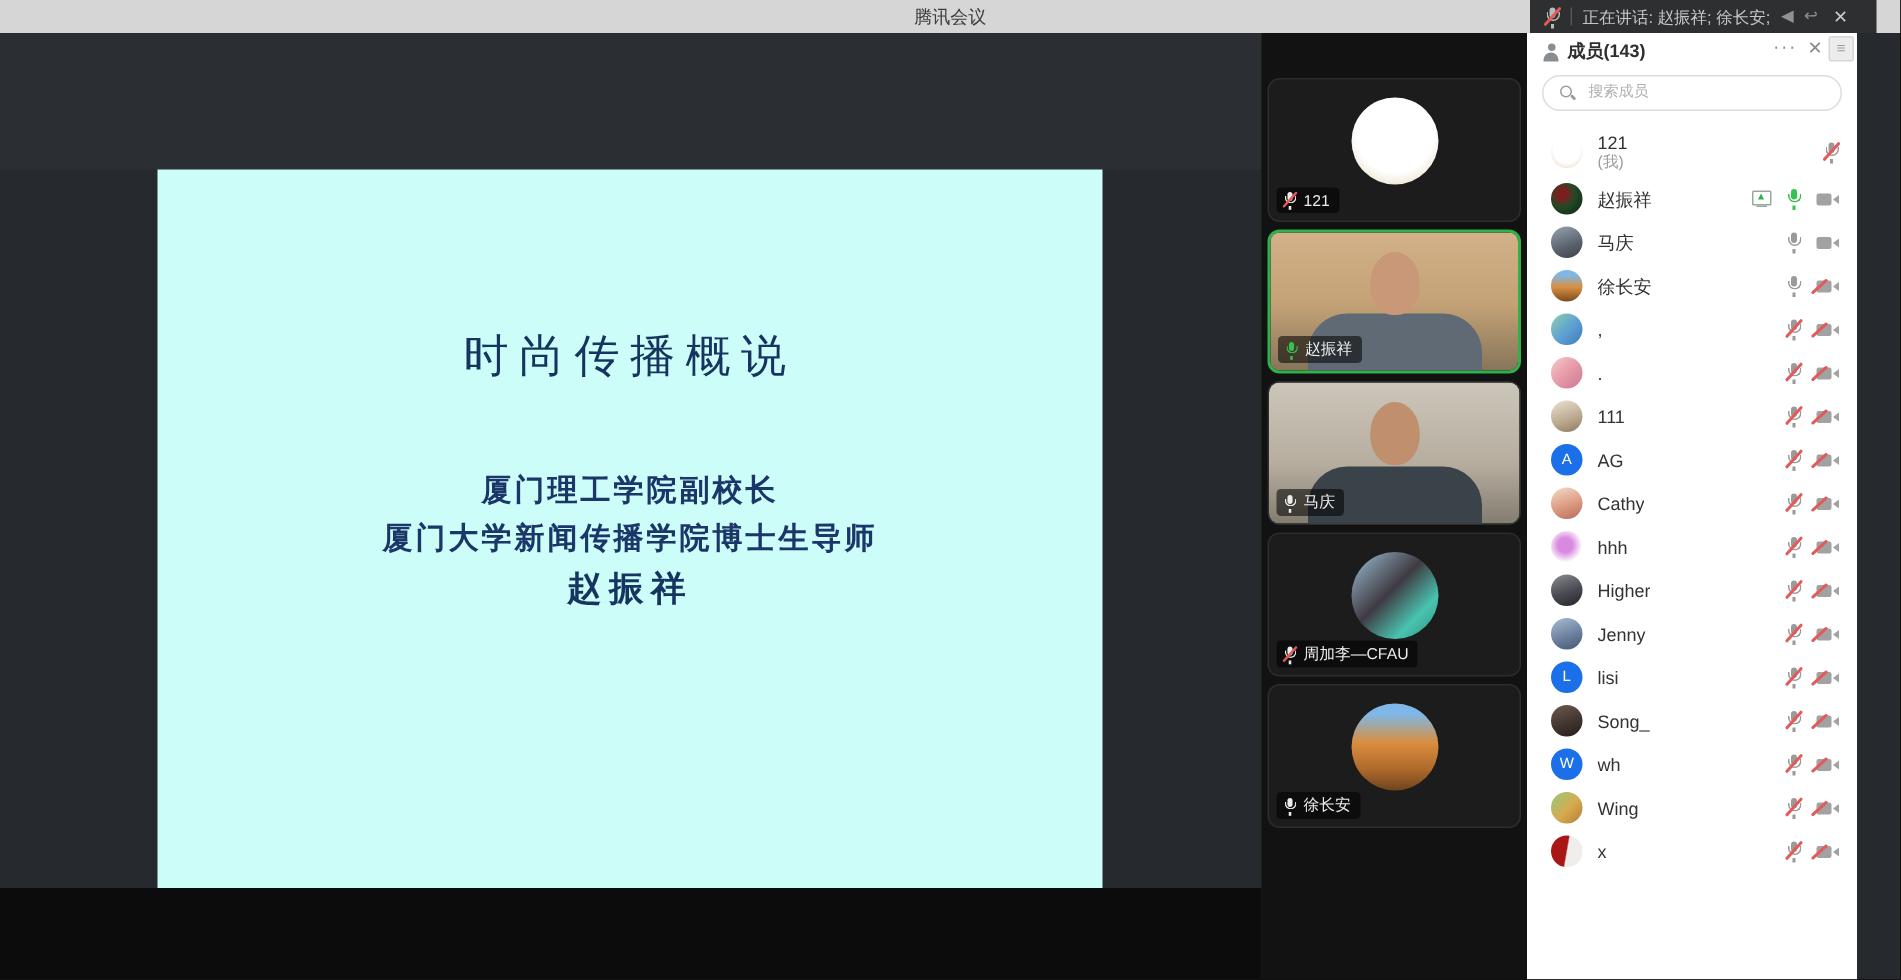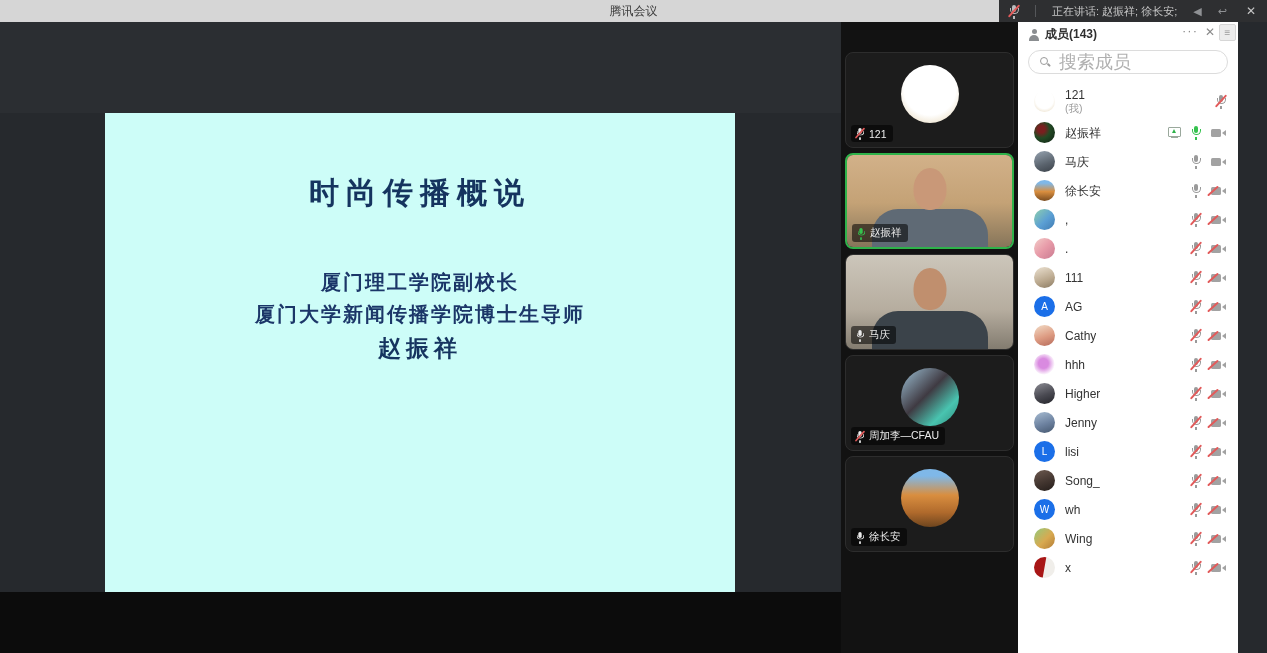--- a/index.html
+++ b/index.html
@@ -3,22 +3,22 @@
 <meta charset="utf-8">
 <style>
   html,body{margin:0;padding:0;background:#000;}
   #app{position:relative;width:1267px;height:653px;overflow:hidden;background:#26292d;
        font-family:"Liberation Sans","DejaVu Sans",sans-serif;-webkit-font-smoothing:antialiased;}
 
   
   .topbar{position:absolute;left:0;top:0;width:1267px;height:22px;background:#d6d6d6;z-index:5;}
   .topbar-title{position:absolute;left:0;right:0;top:0;text-align:center;line-height:22px;
                 font-size:12px;color:#3c3c3c;}
-  .speak-widget{position:absolute;right:0;top:0;height:22px;background:#2e2f31;display:flex;
-                align-items:center;padding:0 8px 0 10px;gap:16px;z-index:6;}
+  .speak-widget{position:absolute;right:16px;top:0;height:22px;background:#2e2f31;display:flex;
+                align-items:center;padding:0 16px 0 10px;gap:7px;z-index:6;}
   .speak-divider{width:1px;height:12px;background:#55575a;}
   .speak-label{font-size:11px;color:#c6c6c6;white-space:nowrap;}
   .widget-glyph{font-size:11px;color:#8f9194;line-height:22px;}
   .widget-close{font-size:12px;color:#c6c6c6;padding:0 3px;line-height:22px;}
 
   
   .icon{display:inline-block;position:relative;vertical-align:middle;flex:none;}
   .mic{width:10px;height:13px;--c:#9a9a9a;}
   .mic i{position:absolute;left:3px;top:0;width:4px;height:7px;border-radius:2px;background:var(--c);}
   .mic:before{content:'';position:absolute;left:1px;top:3px;width:7px;height:5px;border:1px solid var(--c);
@@ -49,22 +49,22 @@
                     border:1.5px solid #9b9b9b;border-radius:50%;}
   .magnifier:after{content:'';position:absolute;left:8px;top:8px;width:4px;height:1.5px;
                    background:#9b9b9b;transform:rotate(45deg);border-radius:1px;}
 
   
   .stage{position:absolute;left:0;top:22px;width:841px;height:631px;background:#26292d;}
   .stage-top-band{position:absolute;left:0;top:0;width:100%;height:91px;background:#2b2e32;}
   .stage-bottom-band{position:absolute;left:0;top:570px;width:100%;height:61px;background:#0c0c0c;}
   .slide{position:absolute;left:105px;top:91px;width:630px;height:479px;background:#cdfdf8;
          text-align:center;color:#1b3668;}
-  .slide-title{margin:0;padding-top:60px;font-family:"DejaVu Serif","Liberation Serif",serif;
-               font-weight:bold;font-size:30px;letter-spacing:7px;color:#15345f;}
+  .slide-title{margin:0;padding-top:104px;font-family:"DejaVu Serif","Liberation Serif",serif;
+               font-weight:normal;font-size:30px;letter-spacing:7px;color:#15345f;}
   .slide-sub{margin-top:52px;font-family:"DejaVu Serif","Liberation Serif",serif;font-weight:bold;
              font-size:20px;line-height:32px;letter-spacing:2px;color:#1b3668;}
   .slide-presenter{margin-top:3px;font-family:"DejaVu Serif","Liberation Serif",serif;
                    font-weight:bold;font-size:23px;letter-spacing:5px;color:#15345f;}
 
   
   .video-col{position:absolute;left:841px;top:22px;width:177px;height:631px;background:#121212;
              box-sizing:border-box;padding-top:30px;}
   .tile{position:relative;width:169px;height:96px;margin:0 auto 5px;background:#1c1c1c;
         border:1px solid #2d2d2d;border-radius:8px;box-sizing:border-box;overflow:hidden;}
@@ -86,22 +86,22 @@
   .mp-header{position:relative;height:24px;}
   .mp-title{position:absolute;left:10px;top:4px;font-size:12px;color:#2e2e2e;display:flex;
             align-items:center;gap:5px;font-weight:bold;}
   .mp-more{position:absolute;right:40px;top:1px;font-size:13px;color:#8a8a8a;letter-spacing:1px;}
   .mp-close{position:absolute;right:23px;top:3px;font-size:12px;color:#8a8a8a;}
   .mp-menu{position:absolute;right:2px;top:2px;width:15px;height:15px;background:#ececec;
            border:1px solid #d6d6d6;border-radius:2px;font-size:10px;color:#9a9a9a;
            text-align:center;line-height:15px;}
   .mp-search{margin:4px 10px 6px;height:24px;border:1px solid #dcdcdc;border-radius:14px;
              display:flex;align-items:center;padding:0 10px;gap:6px;box-sizing:border-box;}
-  .mp-search input{border:none;outline:none;font-size:18px;color:#333;width:100%;background:transparent;
-                   font-family:Liberation Sans, sans-serif;}
+  .mp-search input{border:none;outline:none;font-size:10px;color:#333;width:100%;background:transparent;
+                   font-family:Liberation Mono, monospace;}
   .mp-search input::placeholder{color:#b0b0b0;}
   .member-list{position:absolute;left:0;right:0;top:62px;bottom:0;overflow:hidden;}
   .member-row{display:flex;align-items:center;height:29px;padding:0 12px 0 16px;gap:10px;box-sizing:border-box;}
   .member-row.tall{height:34px;}
   .m-avatar{width:21px;height:21px;border-radius:50%;flex:none;background:#ddd;color:#fff;
             font-size:10px;display:flex;align-items:center;justify-content:center;overflow:hidden;}
   .m-names{display:flex;flex-direction:column;justify-content:center;min-width:0;}
   .m-name{font-size:12px;color:#333;line-height:14px;white-space:nowrap;overflow:hidden;text-overflow:ellipsis;}
   .m-sub{font-size:10.5px;color:#9c9c9c;line-height:12px;}
   .m-icons{margin-left:auto;display:flex;align-items:center;gap:10px;}

